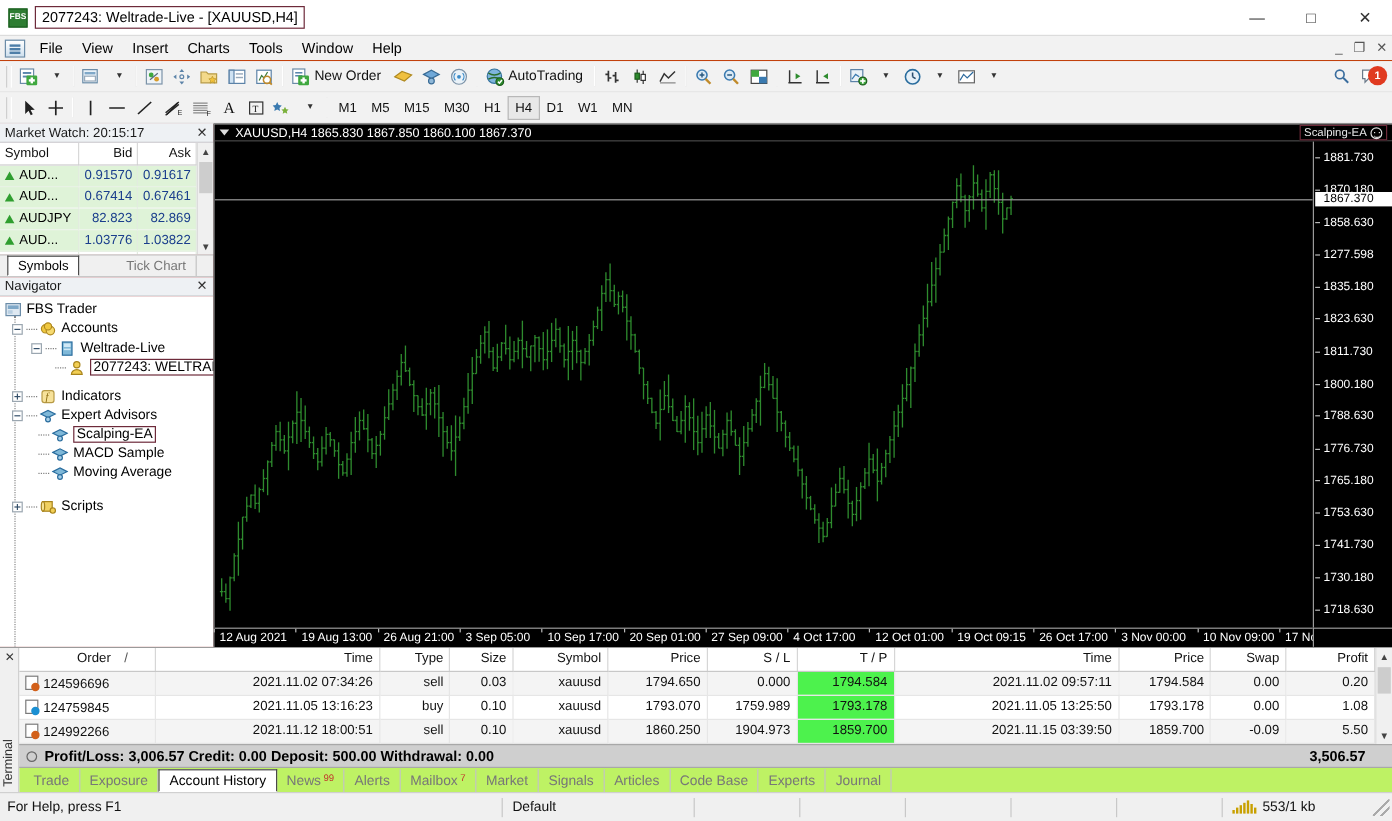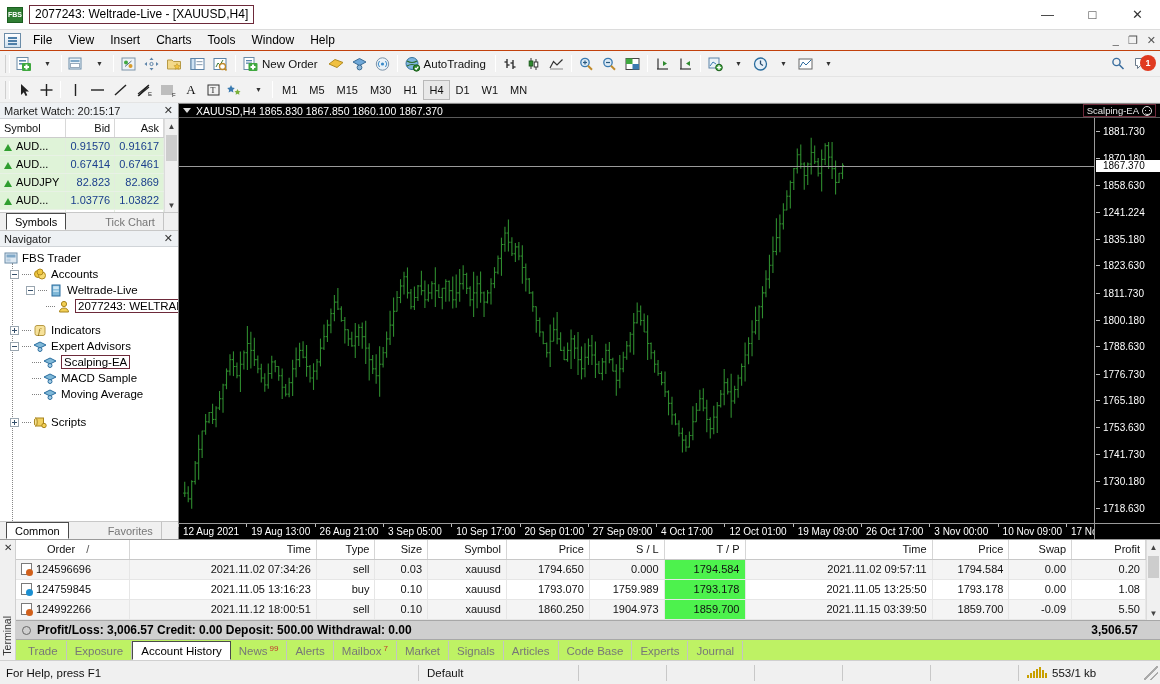--- a/index.html
+++ b/index.html
@@ -486,21 +486,21 @@
   .ot th {
     height: 19px;
     background: #fff;
     border-right: 1px solid #d6d6d6;
     border-bottom: 1px solid #c8c8c8;
     font-weight: normal;
     color: #111;
     padding: 0 5px;
     white-space: nowrap;
   }
-  .ot th.l { text-align: left; padding-left: 31px; }
+  .ot th.l { text-align: center; padding-left: 31px; }
   .ot th.r { text-align: right; }
   .ot td {
     height: 19px;
     border-right: 1px solid #e6e6e6;
     border-bottom: 1px solid #e6e6e6;
     padding: 0 5px;
     color: #111;
     white-space: nowrap;
     overflow: hidden;
   }
@@ -1132,24 +1132,20 @@
             <span class="tdots"></span>
             <span class="ico">
               <svg width="14" height="13" viewBox="0 0 14 13">
                 <rect x="2.5" y="2" width="8" height="8" fill="#f0d060" stroke="#a8841c"></rect>
                 <ellipse cx="2.8" cy="6" rx="1.4" ry="4" fill="#f7e396" stroke="#a8841c"></ellipse>
                 <circle cx="11" cy="9.5" r="2.2" fill="#f2cf55" stroke="#a8841c"></circle>
               </svg>
             </span>
             <span class="lbl">Scripts</span>
           </div>
-        </div>
-        <div class="tabstrip">
-          <div class="tab active">Common</div>
-          <div class="tab">Favorites</div>
         </div>
       </div>
     </div>
 
     <div class="chart-outer">
       <div class="chart-header">
         <span class="hdr-caret"></span>
         <span>XAUUSD,H4  1865.830 1867.850 1860.100 1867.370</span>
         <span class="ea-tag">
           <span>Scalping-EA</span>
@@ -1731,21 +1727,21 @@
               <line x1="662.76" y1="55.36" x2="664.26" y2="55.36" stroke="#2e8b2e" stroke-width="1.1"></line>
               <line x1="664.26" y1="47.59" x2="665.76" y2="47.59" stroke="#2e8b2e" stroke-width="1.1"></line>
             </svg>
           <div class="hline" id="bid-line" style="top: 47.5897px;"></div>
         </div>
 
         <div class="price-axis" id="price-axis">
             <div class="pa-tick" style="top: 8.46375px;">1881.730</div>
             <div class="pa-tick" style="top: 35.1075px;">1870.180</div>
             <div class="pa-tick" style="top: 61.7512px;">1858.630</div>
-            <div class="pa-tick" style="top: 89.2024px;">1241.224</div>
+            <div class="pa-tick" style="top: 89.2024px;">1277.598</div>
             <div class="pa-tick" style="top: 115.846px;">1835.180</div>
             <div class="pa-tick" style="top: 142.49px;">1823.630</div>
             <div class="pa-tick" style="top: 169.941px;">1811.730</div>
             <div class="pa-tick" style="top: 196.585px;">1800.180</div>
             <div class="pa-tick" style="top: 223.229px;">1788.630</div>
             <div class="pa-tick" style="top: 250.68px;">1776.730</div>
             <div class="pa-tick" style="top: 277.323px;">1765.180</div>
             <div class="pa-tick" style="top: 303.967px;">1753.630</div>
             <div class="pa-tick" style="top: 331.418px;">1741.730</div>
             <div class="pa-tick" style="top: 358.062px;">1730.180</div>
@@ -1755,21 +1751,21 @@
         <div class="time-axis" id="time-axis">
             <div class="ta-tick" style="left: 4px;">12 Aug 2021</div>
             <div class="ta-tick" style="left: 72.3px;">19 Aug 13:00</div>
             <div class="ta-tick" style="left: 140.6px;">26 Aug 21:00</div>
             <div class="ta-tick" style="left: 208.9px;">3 Sep 05:00</div>
             <div class="ta-tick" style="left: 277.2px;">10 Sep 17:00</div>
             <div class="ta-tick" style="left: 345.5px;">20 Sep 01:00</div>
             <div class="ta-tick" style="left: 413.8px;">27 Sep 09:00</div>
             <div class="ta-tick" style="left: 482.1px;">4 Oct 17:00</div>
             <div class="ta-tick" style="left: 550.4px;">12 Oct 01:00</div>
-            <div class="ta-tick" style="left: 618.7px;">19 May 09:00</div>
+            <div class="ta-tick" style="left: 618.7px;">19 Oct 09:15</div>
             <div class="ta-tick" style="left: 687px;">26 Oct 17:00</div>
             <div class="ta-tick" style="left: 755.3px;">3 Nov 00:00</div>
             <div class="ta-tick" style="left: 823.6px;">10 Nov 09:00</div>
             <div class="ta-tick" style="left: 891.9px;">17 Nov 17:00</div>
           </div>
         <div class="chart-corner"></div>
       </div>
     </div>
   </div>
 

